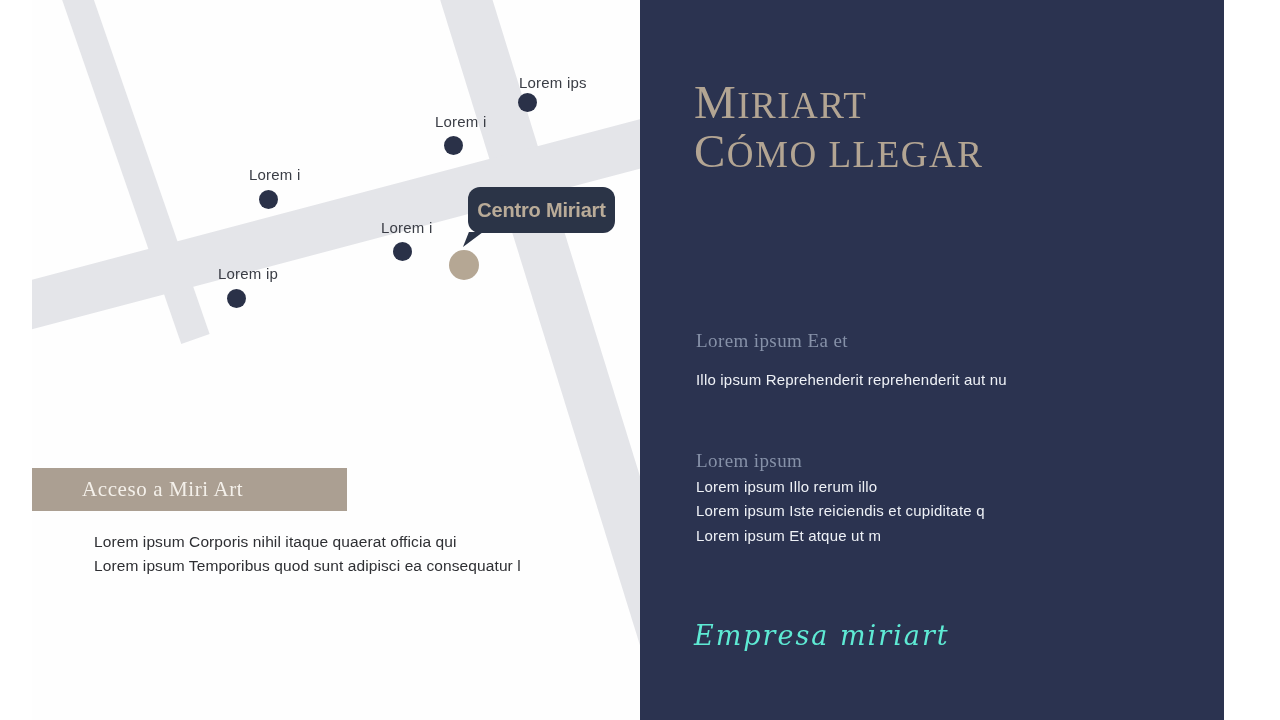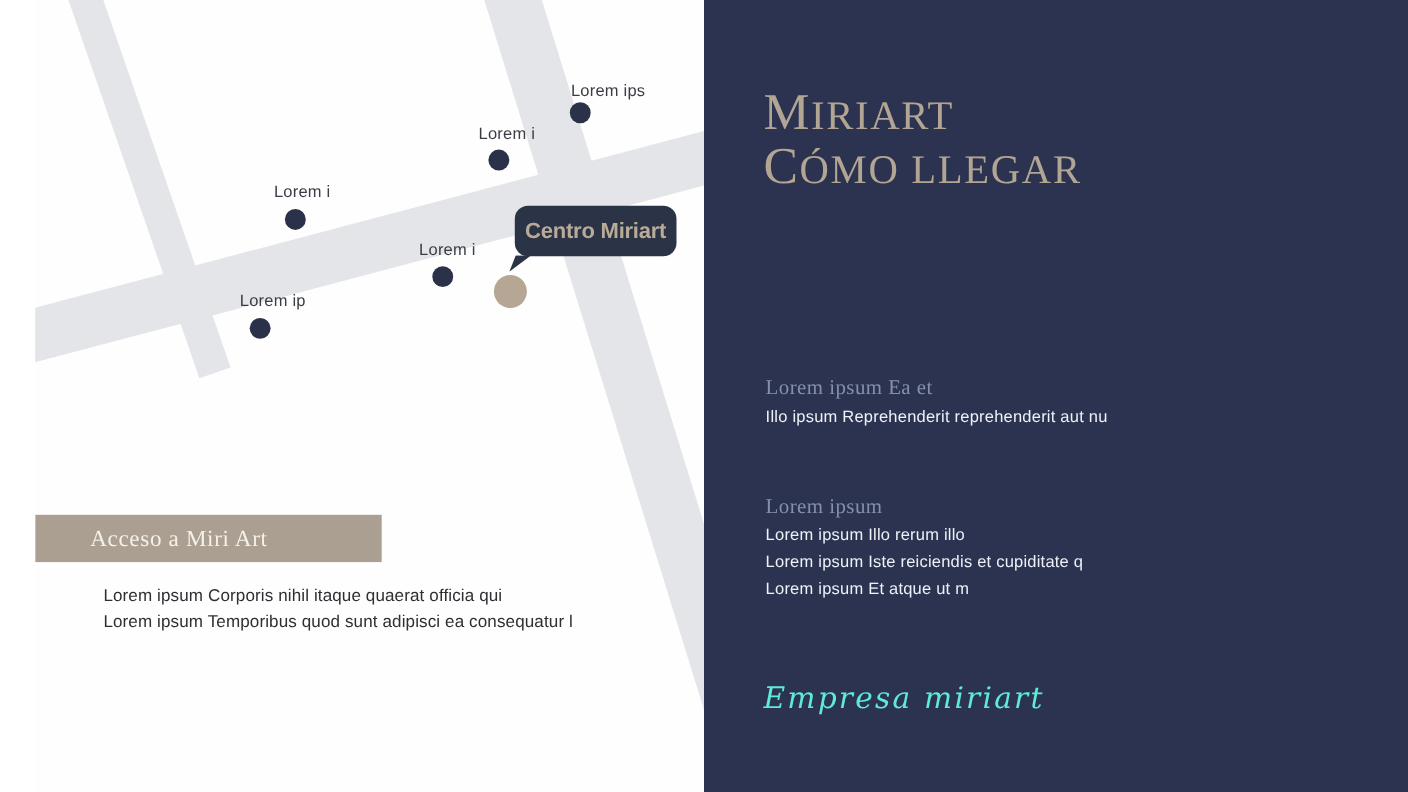--- a/index.html
+++ b/index.html
@@ -40,21 +40,21 @@
   .banner-text{
     font-family:"Liberation Serif","DejaVu Serif",serif;font-size:21px;color:#f4f0ea;
     padding-left:38px;letter-spacing:0.6px;white-space:nowrap;
   }
   .map-notes{
     position:absolute;left:62px;top:530px;font-size:15.5px;line-height:24.3px;color:#2e2f33;
     letter-spacing:0.1px;
   }
   
   .panel{
-    position:absolute;left:640px;top:0;width:640px;height:720px;background:#2b3350;
+    position:absolute;left:640px;top:0;width:584px;height:720px;background:#2b3350;
   }
   .page-title{position:absolute;left:54px;top:78px;}
   .title-line{
     font-family:"Liberation Serif","DejaVu Serif",serif;
     font-size:37px;line-height:49px;height:49px;color:#b3a593;
     text-transform:uppercase;letter-spacing:1.5px;white-space:nowrap;
   }
   .title-line::first-letter{font-size:47px;}
   .section-heading{
     position:absolute;left:56px;margin:0;font-family:"Liberation Serif","DejaVu Serif",serif;
@@ -111,21 +111,21 @@
       <div>Lorem ipsum Temporibus quod sunt adipisci ea consequatur l</div>
     </div>
   </div>
 
   <div class="panel">
     <div class="page-title">
       <div class="title-line">Miriart</div>
       <div class="title-line">Cómo llegar</div>
     </div>
 
-    <h3 class="section-heading" style="top:341px">Lorem ipsum Ea et</h3>
+    <h3 class="section-heading" style="top:329px">Lorem ipsum Ea et</h3>
     <div class="section-lines" style="top:368px">
       <div>Illo ipsum Reprehenderit reprehenderit aut nu</div>
     </div>
 
     <h3 class="section-heading" style="top:449px">Lorem ipsum</h3>
     <div class="section-lines" style="top:475px">
       <div>Lorem ipsum Illo rerum illo</div>
       <div>Lorem ipsum Iste reiciendis et cupiditate q</div>
       <div>Lorem ipsum Et atque ut m</div>
     </div>

